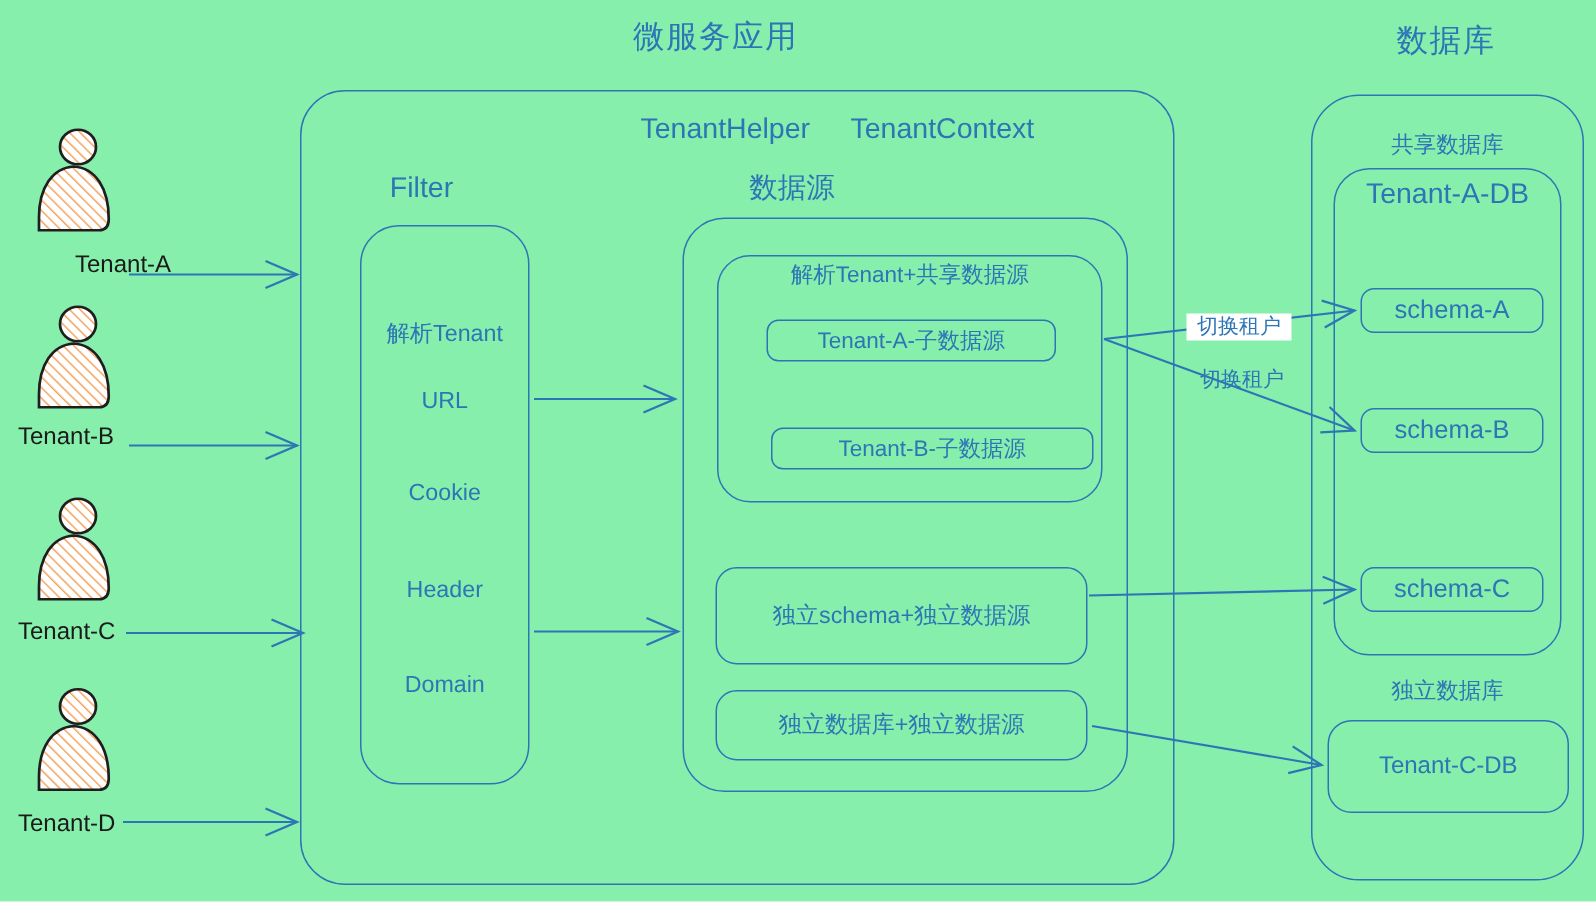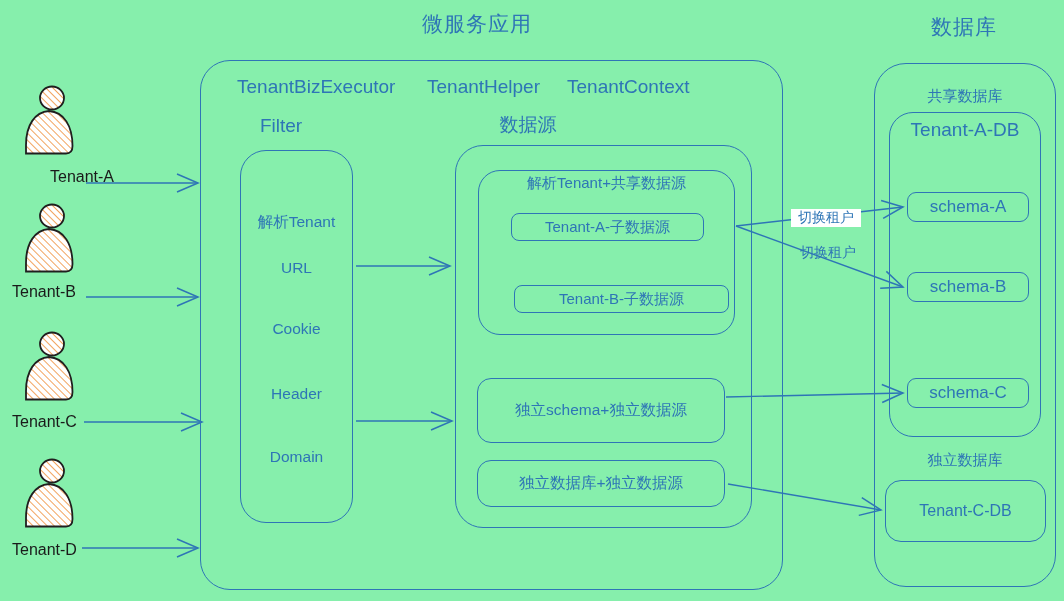--- a/index.html
+++ b/index.html
@@ -62,21 +62,20 @@
   <div class="abs dark" style="left:12px;top:413px;font-size:16px;">Tenant-C</div>
 
   <svg class="person" style="left:21px;top:458px;" width="56" height="70" viewBox="0 0 56 70">
     <ellipse cx="31" cy="13" rx="12" ry="11.5" fill="url(#hatch)" stroke="#1F1F1F" stroke-width="1.8"></ellipse>
     <path d="M5,68.5 L5,60 C5,40 14,27 28,26 C43,27 51.5,41 51.5,61 C51.5,66 49.5,68.5 45,68.5 Z" fill="url(#hatch)" stroke="#1F1F1F" stroke-width="1.8"></path>
   </svg>
   <div class="abs dark" style="left:12px;top:541px;font-size:16px;">Tenant-D</div>
 
   <div class="box" style="left:200px;top:60px;width:583px;height:530px;border-radius:30px;"></div>
 
-  <div class="abs heading" style="left:237px;top:76px;">TenantBizExecutor</div>
   <div class="abs heading" style="left:427px;top:76px;">TenantHelper</div>
   <div class="abs heading" style="left:567px;top:76px;">TenantContext</div>
 
   <div class="abs ctr heading" style="left:250px;top:115px;width:62px;">Filter</div>
   <div class="abs ctr heading" style="left:496px;top:112px;width:64px;">数据源</div>
 
   <div class="box" style="left:240px;top:150px;width:113px;height:373px;border-radius:26px;">
     <div class="abs ctr" style="left:0;right:0;top:61px;font-size:15.5px;">解析Tenant</div>
     <div class="abs ctr" style="left:0;right:0;top:108px;font-size:15.5px;">URL</div>
     <div class="abs ctr" style="left:0;right:0;top:169px;font-size:15.5px;">Cookie</div>

